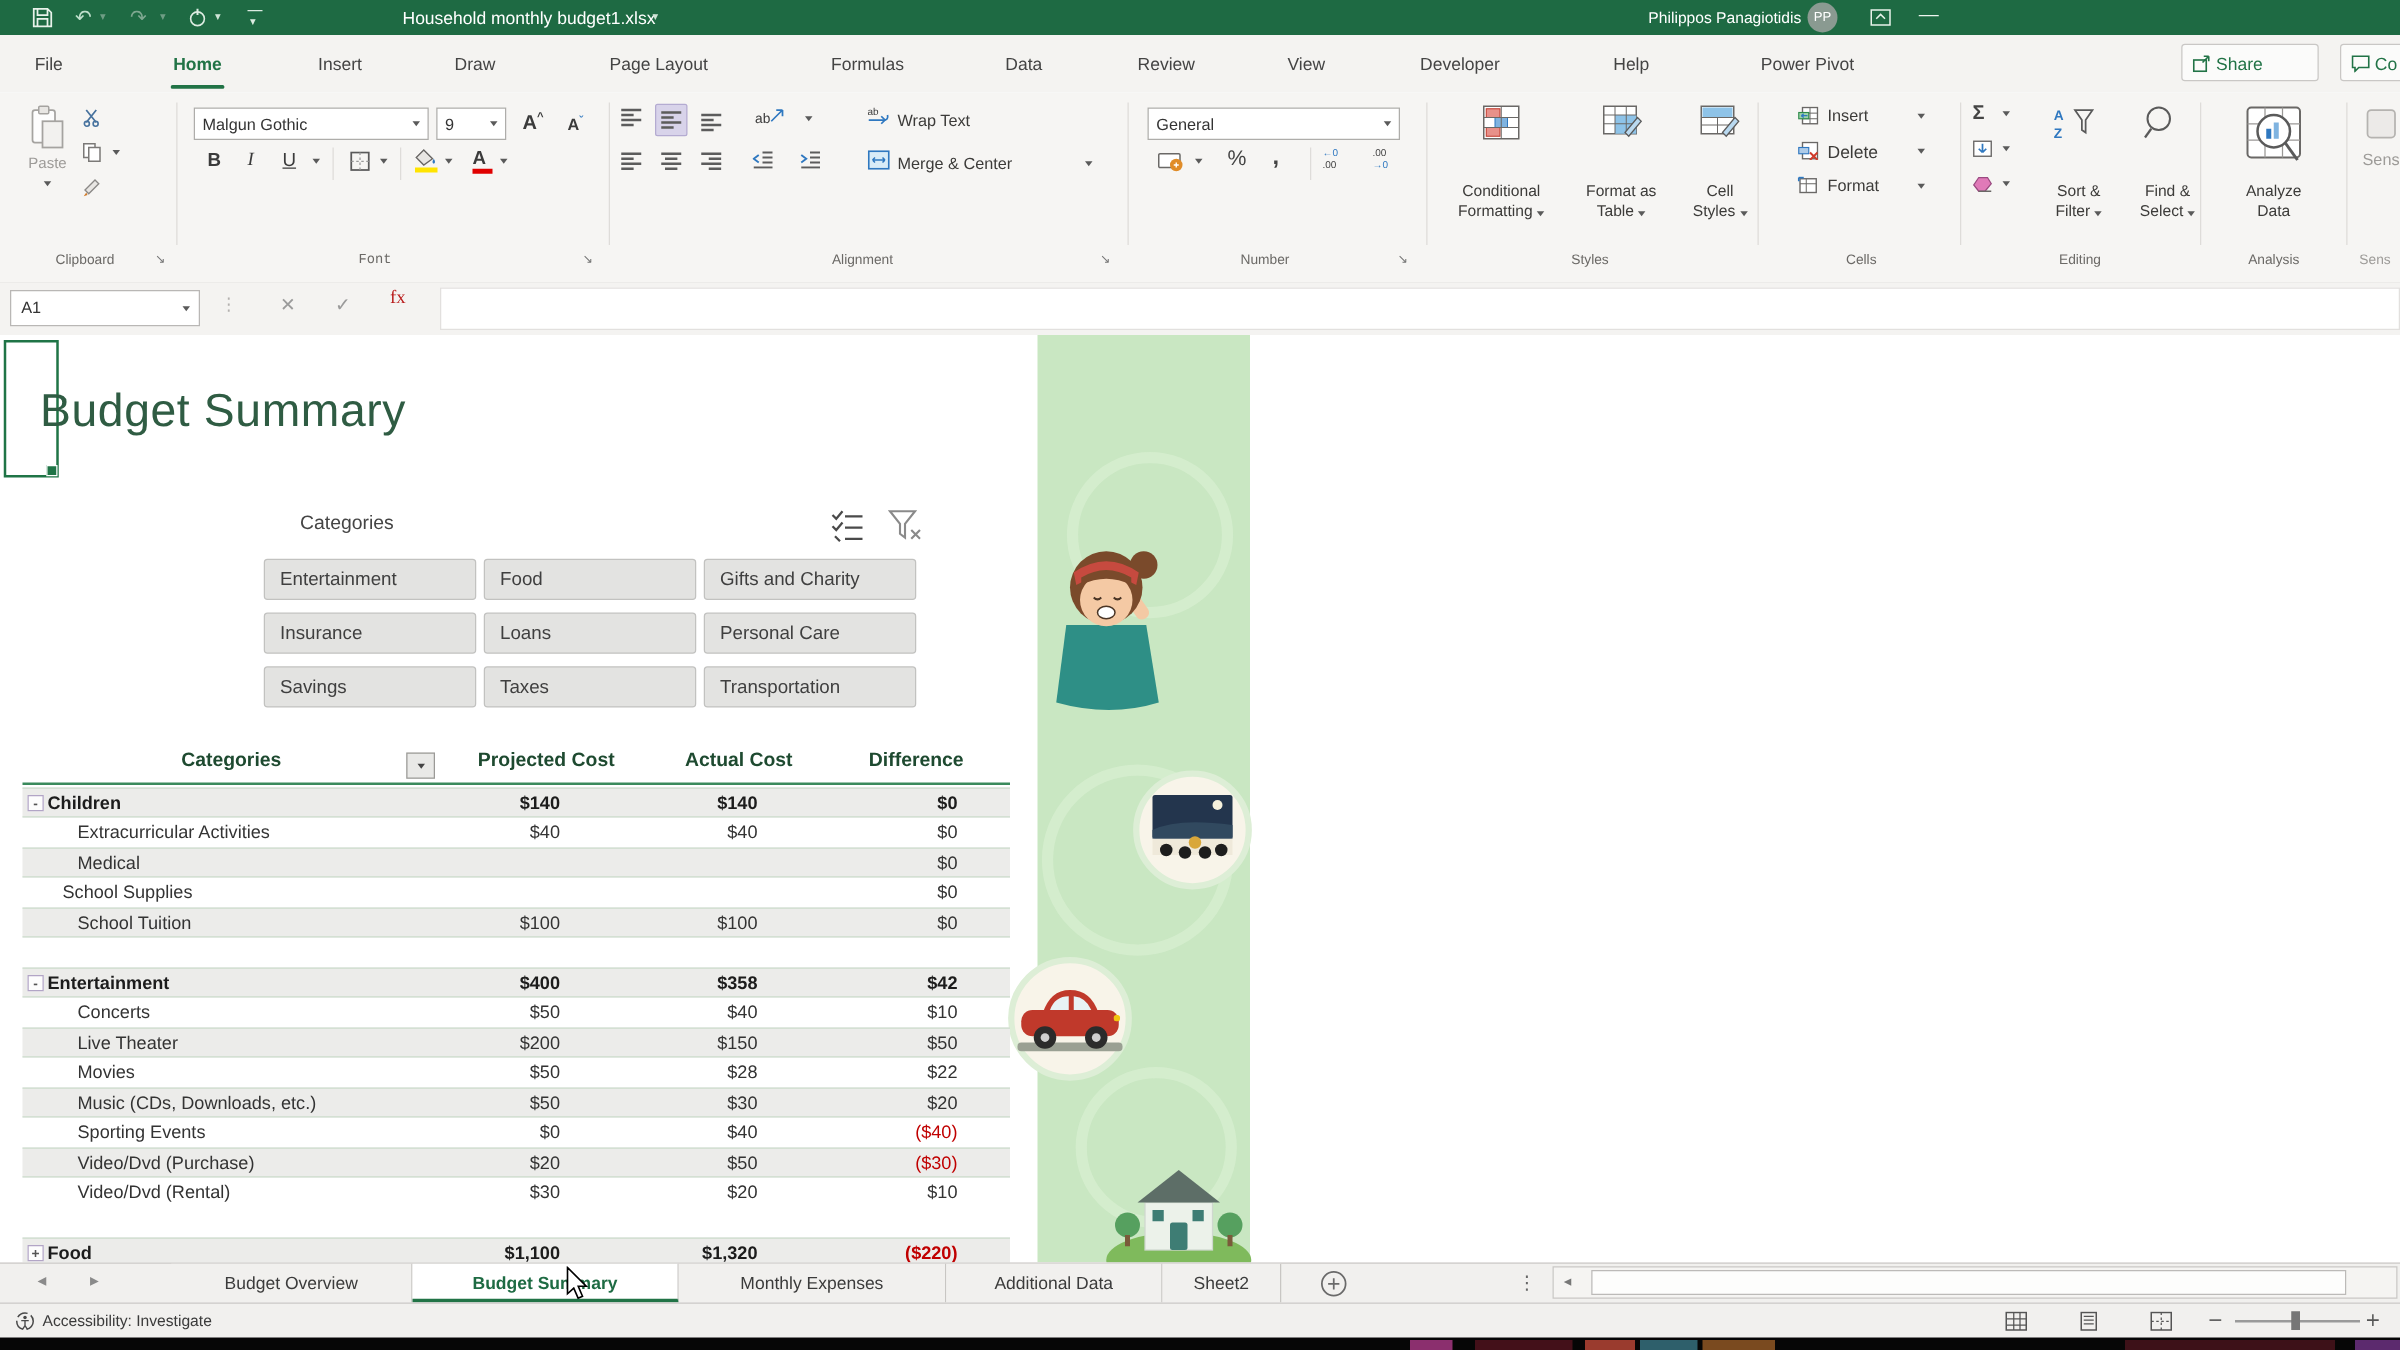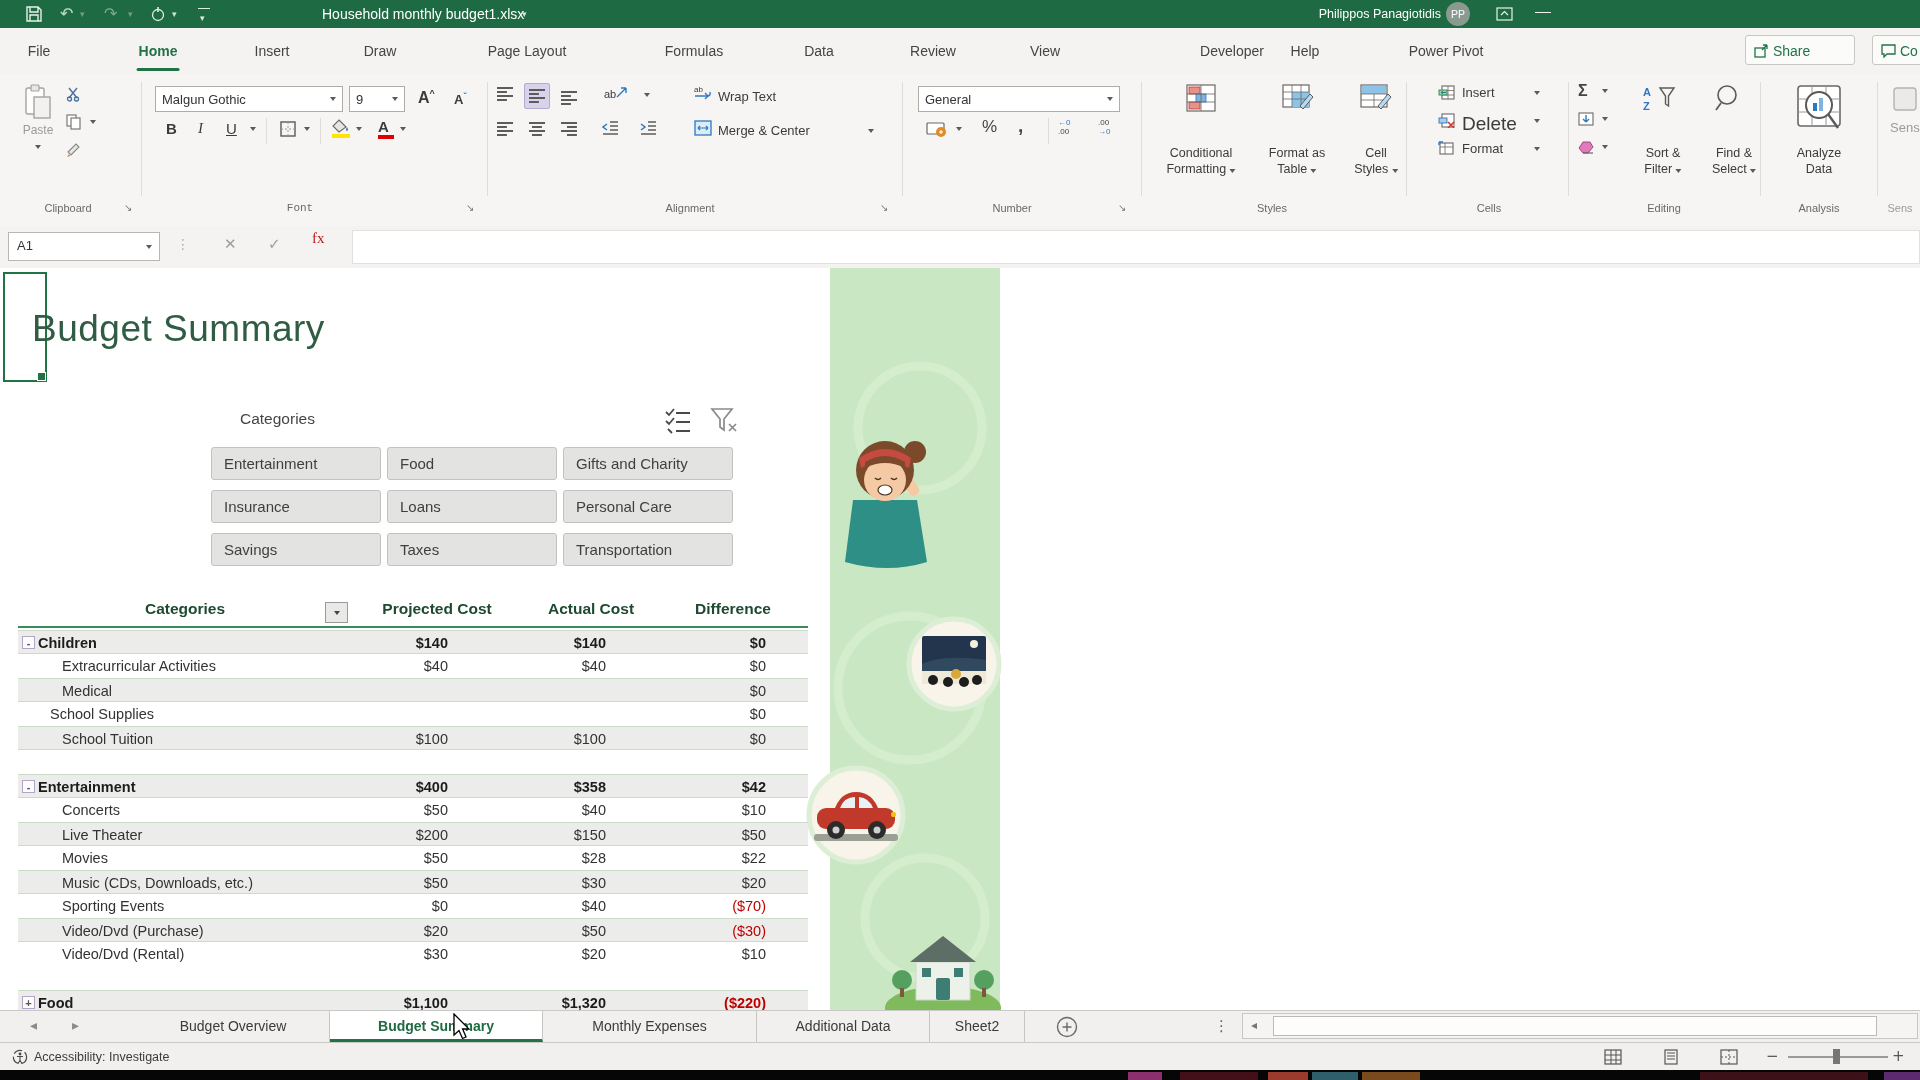--- a/index.html
+++ b/index.html
@@ -129,21 +129,21 @@
     <div id="rtabs">
         <div class="rtab" style="left: 39px;">File</div>
         <div class="rtab active" style="left: 158px;">Home</div>
         <div class="rtab" style="left: 272px;">Insert</div>
         <div class="rtab" style="left: 380px;">Draw</div>
         <div class="rtab" style="left: 527px;">Page Layout</div>
         <div class="rtab" style="left: 694px;">Formulas</div>
         <div class="rtab" style="left: 819px;">Data</div>
         <div class="rtab" style="left: 933px;">Review</div>
         <div class="rtab" style="left: 1045px;">View</div>
-        <div class="rtab" style="left: 1232px;">Developer</div>
+        <div class="rtab" style="left: 1168px;">Developer</div>
         <div class="rtab" style="left: 1305px;">Help</div>
         <div class="rtab" style="left: 1446px;">Power Pivot</div>
       </div>
     <div class="pillbtn" style="left:1745px;width:110px;box-sizing:border-box;">
       <svg width="15" height="14" viewBox="0 0 15 14" style="display:inline-block;vertical-align:-2px;">
           <rect x="1" y="4" width="10" height="9" fill="none" stroke="#217346" stroke-width="1.3"></rect>
           <path d="M8 6 L13 1 M13 1 h-4 M13 1 v4" stroke="#217346" stroke-width="1.3" fill="none"></path>
         </svg>
       <span>Share</span>
     </div>
@@ -348,21 +348,21 @@
     </span>
     <span class="abs" style="left:1462px;top:11px;font-size:13px;color:#3c3b39;">Insert</span>
     <span class="chev tri" style="left:1534px;top:17px;"></span>
     <span class="abs" style="left:1438px;top:39px;">
       <svg width="17" height="15" viewBox="0 0 17 15">
           <rect x="4" y="1" width="12" height="13" fill="#fff" stroke="#6a6866" stroke-width="1.1"></rect>
           <rect x="1" y="5" width="8" height="5" fill="#aecbe8" stroke="#2f78c0" stroke-width=".9"></rect>
           <path d="M10 9 L16 15 M16 9 L10 15" stroke="#d03a2a" stroke-width="1.6"></path>
         </svg>
     </span>
-    <span class="abs" style="left:1462px;top:39px;font-size:19px;color:#3c3b39;">Delete</span>
+    <span class="abs" style="left:1462px;top:39px;font-size:14px;color:#3c3b39;">Delete</span>
     <span class="chev tri" style="left:1534px;top:45px;"></span>
     <span class="abs" style="left:1438px;top:67px;">
       <svg width="17" height="15" viewBox="0 0 17 15">
           <rect x="2" y="2" width="13" height="11" fill="#fff" stroke="#6a6866" stroke-width="1.1"></rect>
           <path d="M2 6 h13 M7 2 v11" stroke="#6a6866" stroke-width=".8"></path>
           <path d="M1 1 h4 M1 1 v3" stroke="#2f78c0" stroke-width="1.4"></path>
         </svg>
     </span>
     <span class="abs" style="left:1462px;top:67px;font-size:13px;color:#3c3b39;">Format</span>
     <span class="chev tri" style="left:1534px;top:73px;"></span>
@@ -603,21 +603,21 @@
         <div class="prow shaded" style="top: 602px;">
           <span class="nm" style="left: 44px;">Music (CDs, Downloads, etc.)</span>
           <span class="val" style="left: 230px; width: 200px;">$50</span>
           <span class="val" style="left: 430px; width: 158px;">$30</span>
           <span class="val" style="left: 588px; width: 160px;">$20</span>
         </div>
         <div class="prow" style="top: 626px;">
           <span class="nm" style="left: 44px;">Sporting Events</span>
           <span class="val" style="left: 230px; width: 200px;">$0</span>
           <span class="val" style="left: 430px; width: 158px;">$40</span>
-          <span class="val neg" style="left: 588px; width: 160px;">($70)</span>
+          <span class="val neg" style="left: 588px; width: 160px;">($40)</span>
         </div>
         <div class="prow shaded" style="top: 650px;">
           <span class="nm" style="left: 44px;">Video/Dvd (Purchase)</span>
           <span class="val" style="left: 230px; width: 200px;">$20</span>
           <span class="val" style="left: 430px; width: 158px;">$50</span>
           <span class="val neg" style="left: 588px; width: 160px;">($30)</span>
         </div>
         <div class="prow" style="top: 674px;">
           <span class="nm" style="left: 44px;">Video/Dvd (Rental)</span>
           <span class="val" style="left: 230px; width: 200px;">$30</span>

